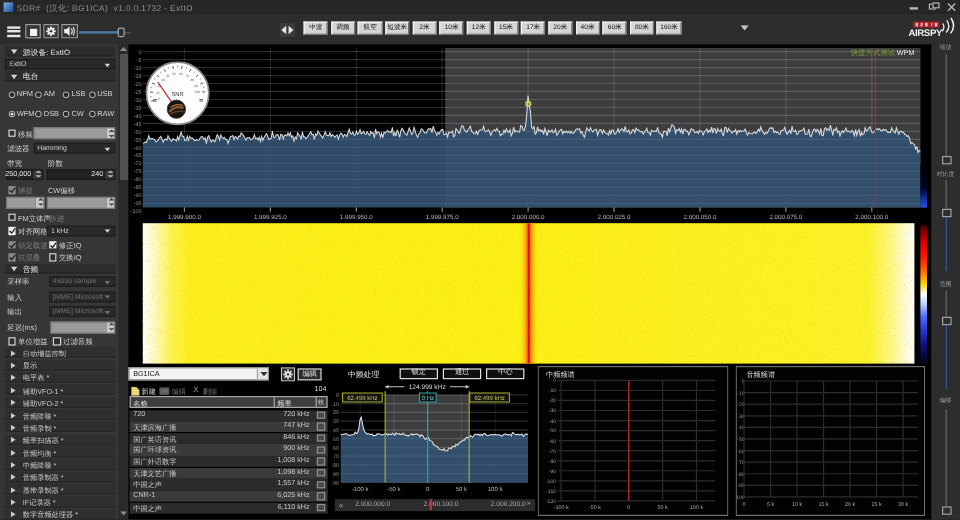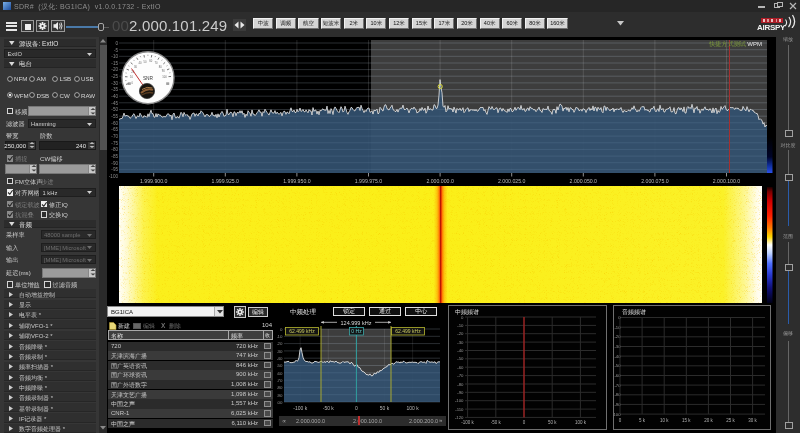--- a/index.html
+++ b/index.html
@@ -39,21 +39,20 @@
       </g>
     </svg>
     <svg class="abs" style="left:50.5px;top:20px" width="14" height="12">
       <rect x="0.5" y="0.5" width="13" height="11" fill="#353535" stroke="#9a9a9a"></rect>
       <polygon points="2.5,4.2 4.5,4.2 7,2 7,10 4.5,7.8 2.5,7.8" fill="#ededed"></polygon>
       <path d="M8.5,3.5 Q10,6 8.5,8.5 M10,2.5 Q12,6 10,9.5" stroke="#ededed" stroke-width="0.9" fill="none"></path>
     </svg>
     <div class="abs" style="left:66px;top:26.2px;width:33px;height:1.6px;background:#4a79a8"></div>
     <div class="abs" style="left:104px;top:26.6px;width:5px;height:1px;background:#5a5a5a"></div>
     <div class="abs" style="left:98px;top:22.5px;width:6px;height:8px;border:1px solid #a8a8a8;border-radius:2px;background:#2e2e2e"></div>
-    <div class="abs" style="left:112px;top:17px;font-size:15px;color:#cbcbcb;letter-spacing:.18px;font-weight:400"><span style="color:#4b4b4b">00</span>2.000.101.249</div>
     <svg class="abs" style="left:233px;top:19px" width="13" height="12">
       <rect width="13" height="12" fill="#3b3b3b"></rect>
       <polygon points="5.5,2.5 1.5,6 5.5,9.5" fill="#e8e8e8"></polygon>
       <polygon points="7.5,2.5 11.5,6 7.5,9.5" fill="#e8e8e8"></polygon>
     </svg>
     <div class="abs" style="left:253.0px;top:18.2px;width:20.3px;height:10.8px;background:#d5d5d5;border:1px solid #707070;border-top-color:#f2f2f2;border-left-color:#f2f2f2;color:#101010;font-size:5.5px;text-align:center;line-height:9px;overflow:hidden">中波</div>
     <div class="abs" style="left:275.6px;top:18.2px;width:20.3px;height:10.8px;background:#d5d5d5;border:1px solid #707070;border-top-color:#f2f2f2;border-left-color:#f2f2f2;color:#101010;font-size:5.5px;text-align:center;line-height:9px;overflow:hidden">调频</div>
     <div class="abs" style="left:298.3px;top:18.2px;width:20.3px;height:10.8px;background:#d5d5d5;border:1px solid #707070;border-top-color:#f2f2f2;border-left-color:#f2f2f2;color:#101010;font-size:5.5px;text-align:center;line-height:9px;overflow:hidden">航空</div>
     <div class="abs" style="left:320.9px;top:18.2px;width:20.3px;height:10.8px;background:#d5d5d5;border:1px solid #707070;border-top-color:#f2f2f2;border-left-color:#f2f2f2;color:#101010;font-size:5.5px;text-align:center;line-height:9px;overflow:hidden">短波米</div>
     <div class="abs" style="left:343.6px;top:18.2px;width:20.3px;height:10.8px;background:#d5d5d5;border:1px solid #707070;border-top-color:#f2f2f2;border-left-color:#f2f2f2;color:#101010;font-size:5.5px;text-align:center;line-height:9px;overflow:hidden">2米</div>

